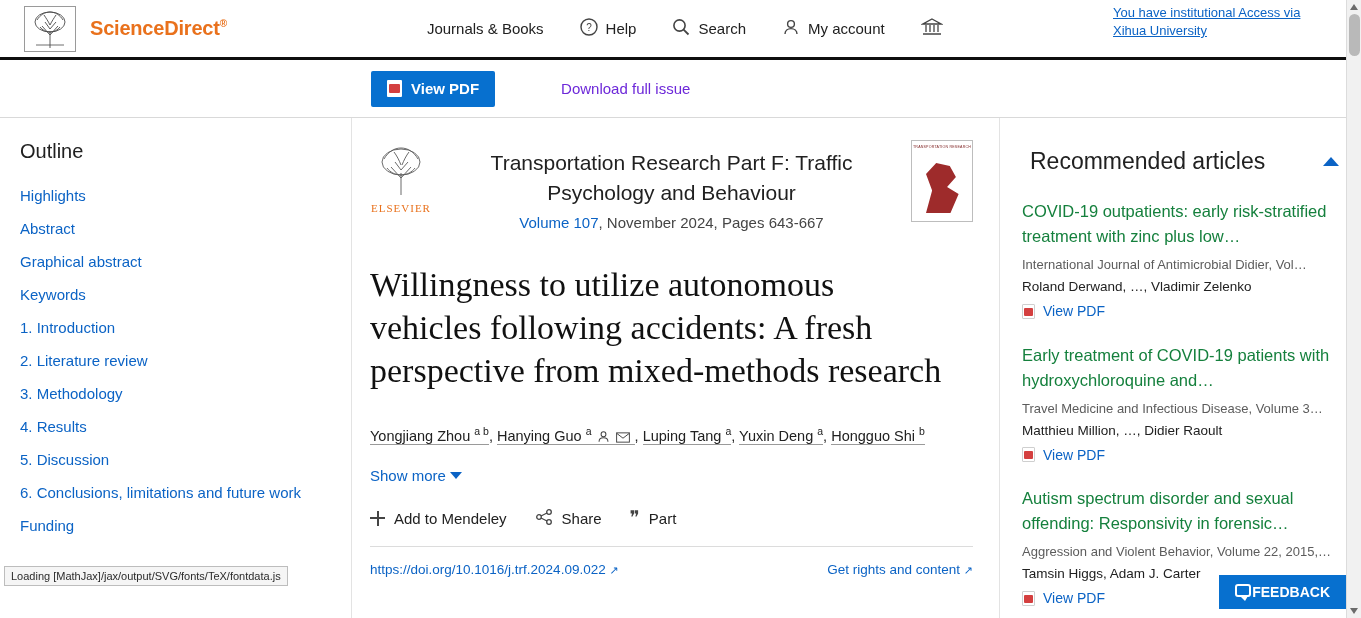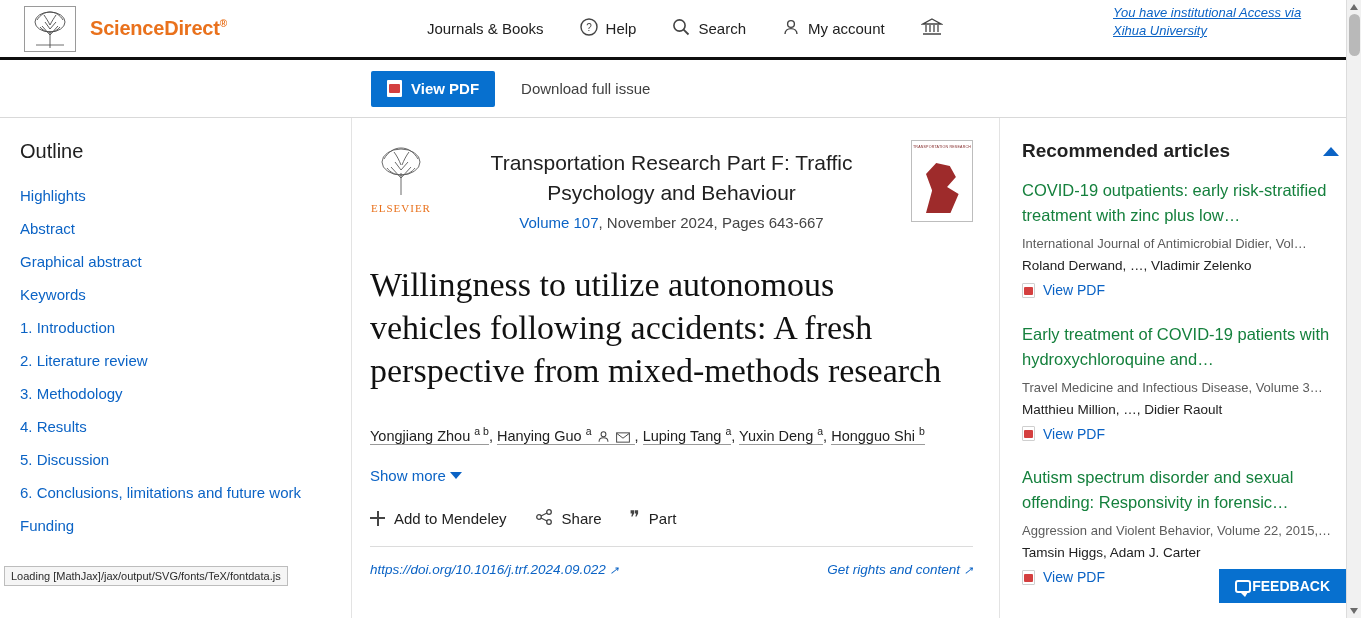--- a/index.html
+++ b/index.html
@@ -4,21 +4,21 @@
 <style>
   * { box-sizing: border-box; }
   html, body {
     margin: 0; padding: 0;
     width: 1361px; height: 618px;
     overflow: hidden;
     font-family: "Liberation Sans", sans-serif;
     background: #fff;
     color: #212121;
   }
-  a { text-decoration: none; color: inherit; font-style: italic; }
+  a { text-decoration: none; color: inherit; }
 
   
   .header {
     position: relative;
     height: 60px;
     border-bottom: 3px solid #0f0f0f;
     display: flex;
     align-items: center;
     background: #fff;
   }
@@ -156,23 +156,24 @@
   }
   .pdf-glyph-sm::after {
     content: "";
     position: absolute;
     left: 1px; top: 3px;
     width: 9px; height: 8px;
     background: #d43f3f;
     border-radius: 1px;
   }
   .download-issue {
-    color: #404040;
+    color: #6d28d9;
     font-size: 15px;
     cursor: pointer;
+    margin-left: 40px;
   }
 
   
   .layout {
     display: flex;
     height: calc(618px - 60px - 58px);
     position: relative;
   }
 
   
@@ -383,23 +384,23 @@
     overflow: hidden;
     position: relative;
   }
   .rec-head {
     display: flex;
     align-items: center;
     justify-content: space-between;
     margin-bottom: 16px;
   }
   .rec-head h2 {
-    margin: 0;
-    font-size: 19px;
-    font-weight: 700;
+    margin: 8px;
+    font-size: 23px;
+    font-weight: 400;
     color: #212121;
   }
   .chev-up {
     width: 0; height: 0;
     border-left: 8px solid transparent;
     border-right: 8px solid transparent;
     border-bottom: 9px solid #0b63c5;
     cursor: pointer;
   }
   .rec-item { margin-bottom: 20px; }
@@ -430,28 +431,28 @@
     gap: 8px;
     color: #0b63c5;
     font-size: 14px;
     cursor: pointer;
   }
 
   
   .feedback {
     position: absolute;
     right: 15px;
-    bottom: 15px;
+    bottom: 9px;
     background: #0770cf;
     color: #fff;
     font-size: 14px;
     font-weight: 600;
     padding: 9px 16px;
     display: flex;
-    align-items: center;
+    align-items: flex-start;
     gap: 1px;
     cursor: pointer;
     z-index: 50;
   }
   .speech-ic {
     width: 16px; height: 13px;
     border: 2px solid #fff;
     border-radius: 3px;
     position: relative;
     display: inline-block;

